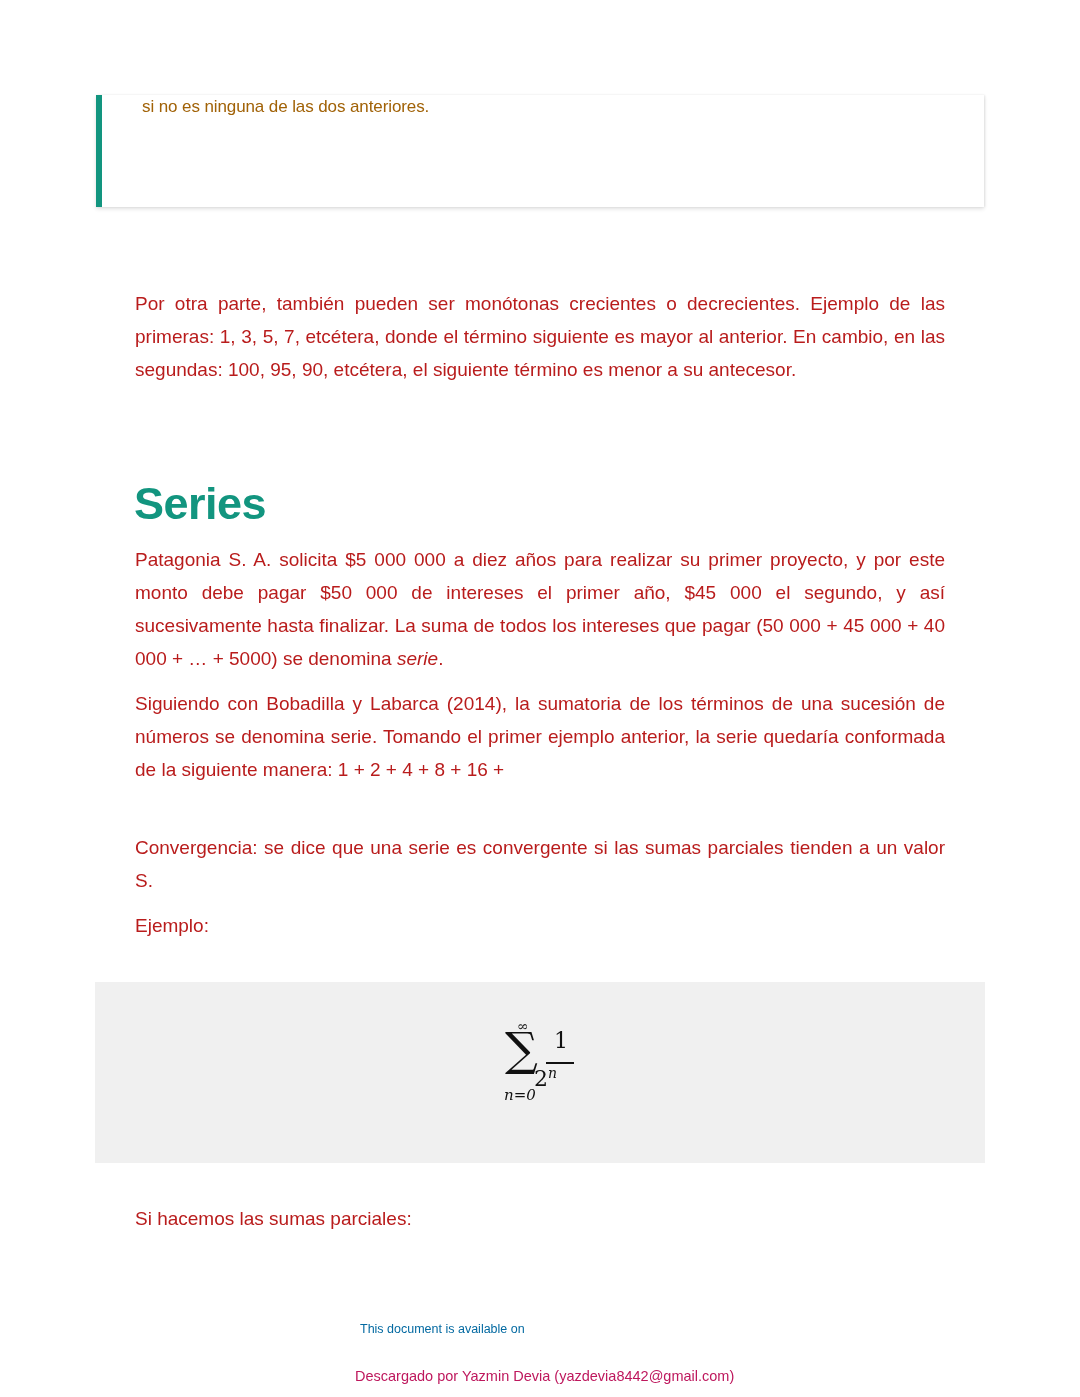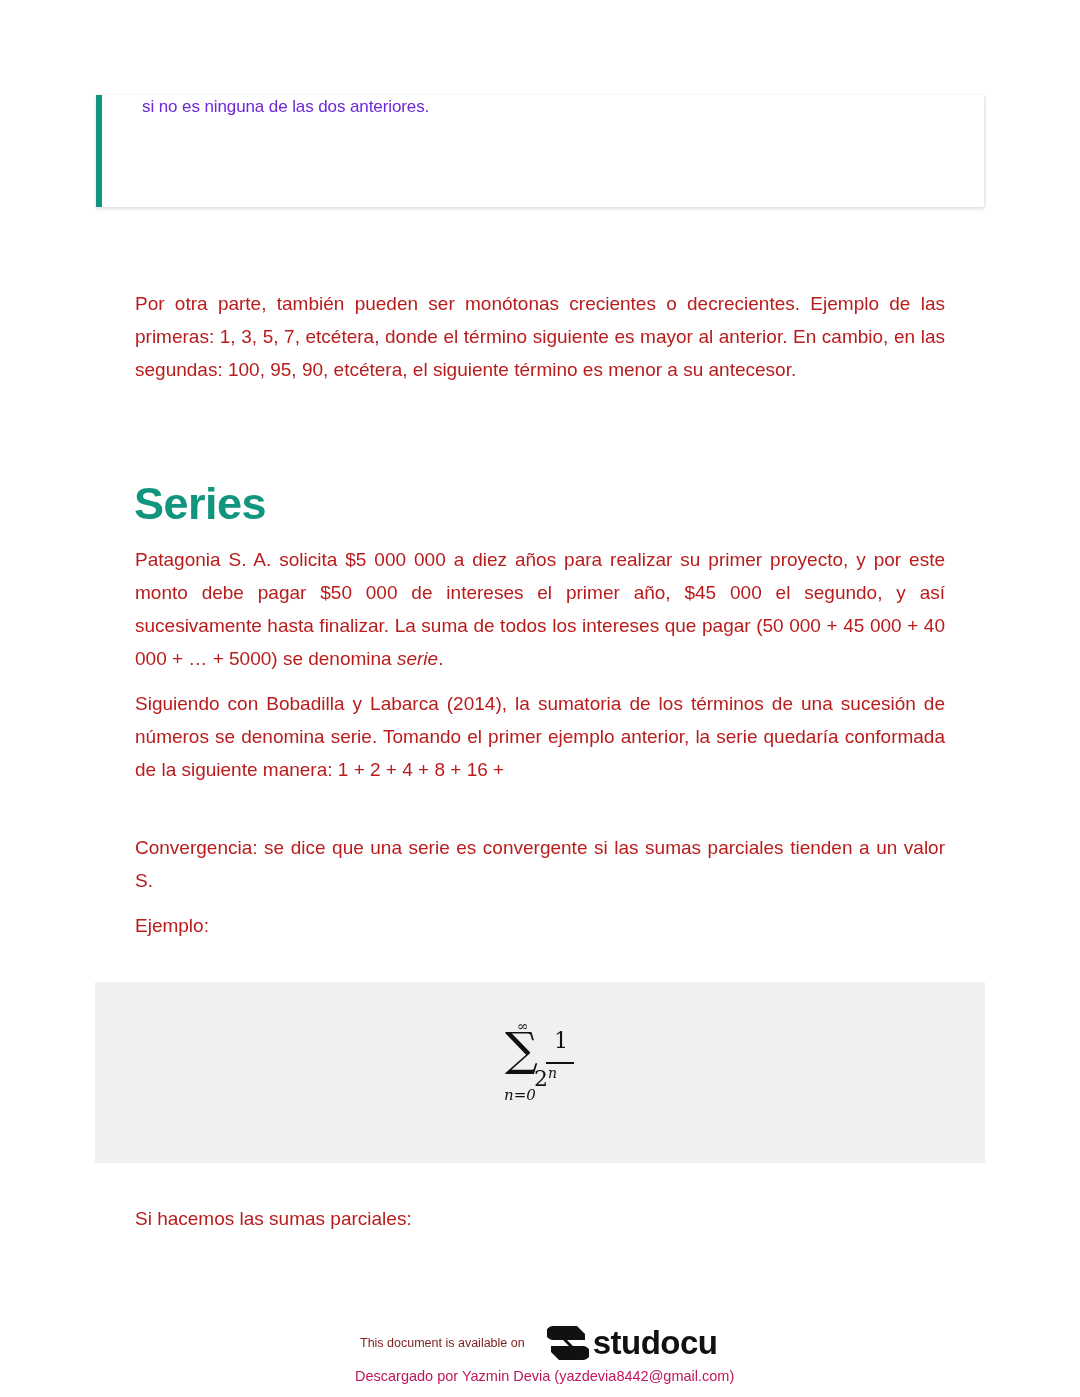--- a/index.html
+++ b/index.html
@@ -6,21 +6,21 @@
     body {
       width: 1080px; height: 1397px; background: #ffffff; position: relative; overflow: hidden;
       font-family: "Liberation Sans", "DejaVu Sans", sans-serif; color: #2b2b2b;
     }
     .callout {
       position: absolute; left: 96px; top: 95px; width: 888px; height: 112px;
       background: #fff; border-left: 6px solid #12957f; box-sizing: border-box;
       box-shadow: 0 2px 4px rgba(0,0,0,0.12), 1px 0 2px rgba(0,0,0,0.08);
     }
     .callout-text {
-      position: absolute; left: 40px; top: 2px; font-size: 17px; color: #6d28d9; letter-spacing: -0.1px;
+      position: absolute; left: 40px; top: 2px; font-size: 17px; color: #a16207; letter-spacing: -0.1px;
     }
     .para {
       position: absolute; left: 135px; width: 810px; font-size: 19px; line-height: 33px;
       color: #b91c1c; text-align: justify; margin: 0;
     }
     .heading {
       position: absolute; left: 134px; top: 478px; margin: 0;
       font-size: 45px; font-weight: bold; color: #12957f; letter-spacing: -0.5px;
     }
     .math-box {
@@ -33,21 +33,21 @@
     .f-inf { position: absolute; left: 15px; top: 0px; font-size: 14px; }
     .f-sigma { position: absolute; left: 3px; top: 6px; font-size: 46px; line-height: 50px; }
     .f-lower { position: absolute; left: 2px; top: 68px; font-size: 15px; font-style: italic; }
     .f-num { position: absolute; left: 52px; top: 10px; font-size: 22px; }
     .f-bar { position: absolute; left: 44px; top: 44px; width: 28px; height: 2px; background: #111; }
     .f-den { position: absolute; left: 32px; top: 47px; font-size: 22px; }
     .f-den sup { font-size: 14px; font-style: italic; }
     .footer-line1 {
       position: absolute; left: 360px; top: 1322px; display: flex; align-items: center;
     }
-    .avail { font-size: 12.5px; color: #7f1d1d; margin-right: 22px; }
+    .avail { font-size: 12.5px; color: #0369a1; margin-right: 22px; }
     .logo { display: flex; align-items: center; }
     .logo-text { font-size: 33px; font-weight: bold; color: #111; margin-left: 4px; letter-spacing: -0.5px; }
     .footer-line2 {
       position: absolute; left: 355px; top: 1368px; font-size: 14.5px; color: #be185d;
     }
   </style>
 </head>
 <body>
 
 <div class="callout">
@@ -73,20 +73,14 @@
   <span class="f-lower">n=0</span>
   <span class="f-num">1</span>
   <span class="f-bar"></span>
   <span class="f-den"><span>2</span><sup>n</sup></span>
 </div>
 
 <p class="para" style="top:1202px;">Si hacemos las sumas parciales:</p>
 
 <div class="footer-line1">
   <span class="avail">This document is available on</span>
-  <span class="logo">
-    <svg width="42" height="42" viewBox="0 0 42 42">
-      <path d="M6 4 H30 L38 12 V18 H20 L26 24 H36 A4 4 0 0 1 36 38 H12 L4 30 V24 H22 L16 18 H6 A4 4 0 0 1 6 4 Z" fill="#111"></path>
-    </svg>
-    <span class="logo-text">studocu</span>
-  </span>
 </div>
 <div class="footer-line2">Descargado por Yazmin Devia (yazdevia8442@gmail.com)</div>
 
 </body></html>

